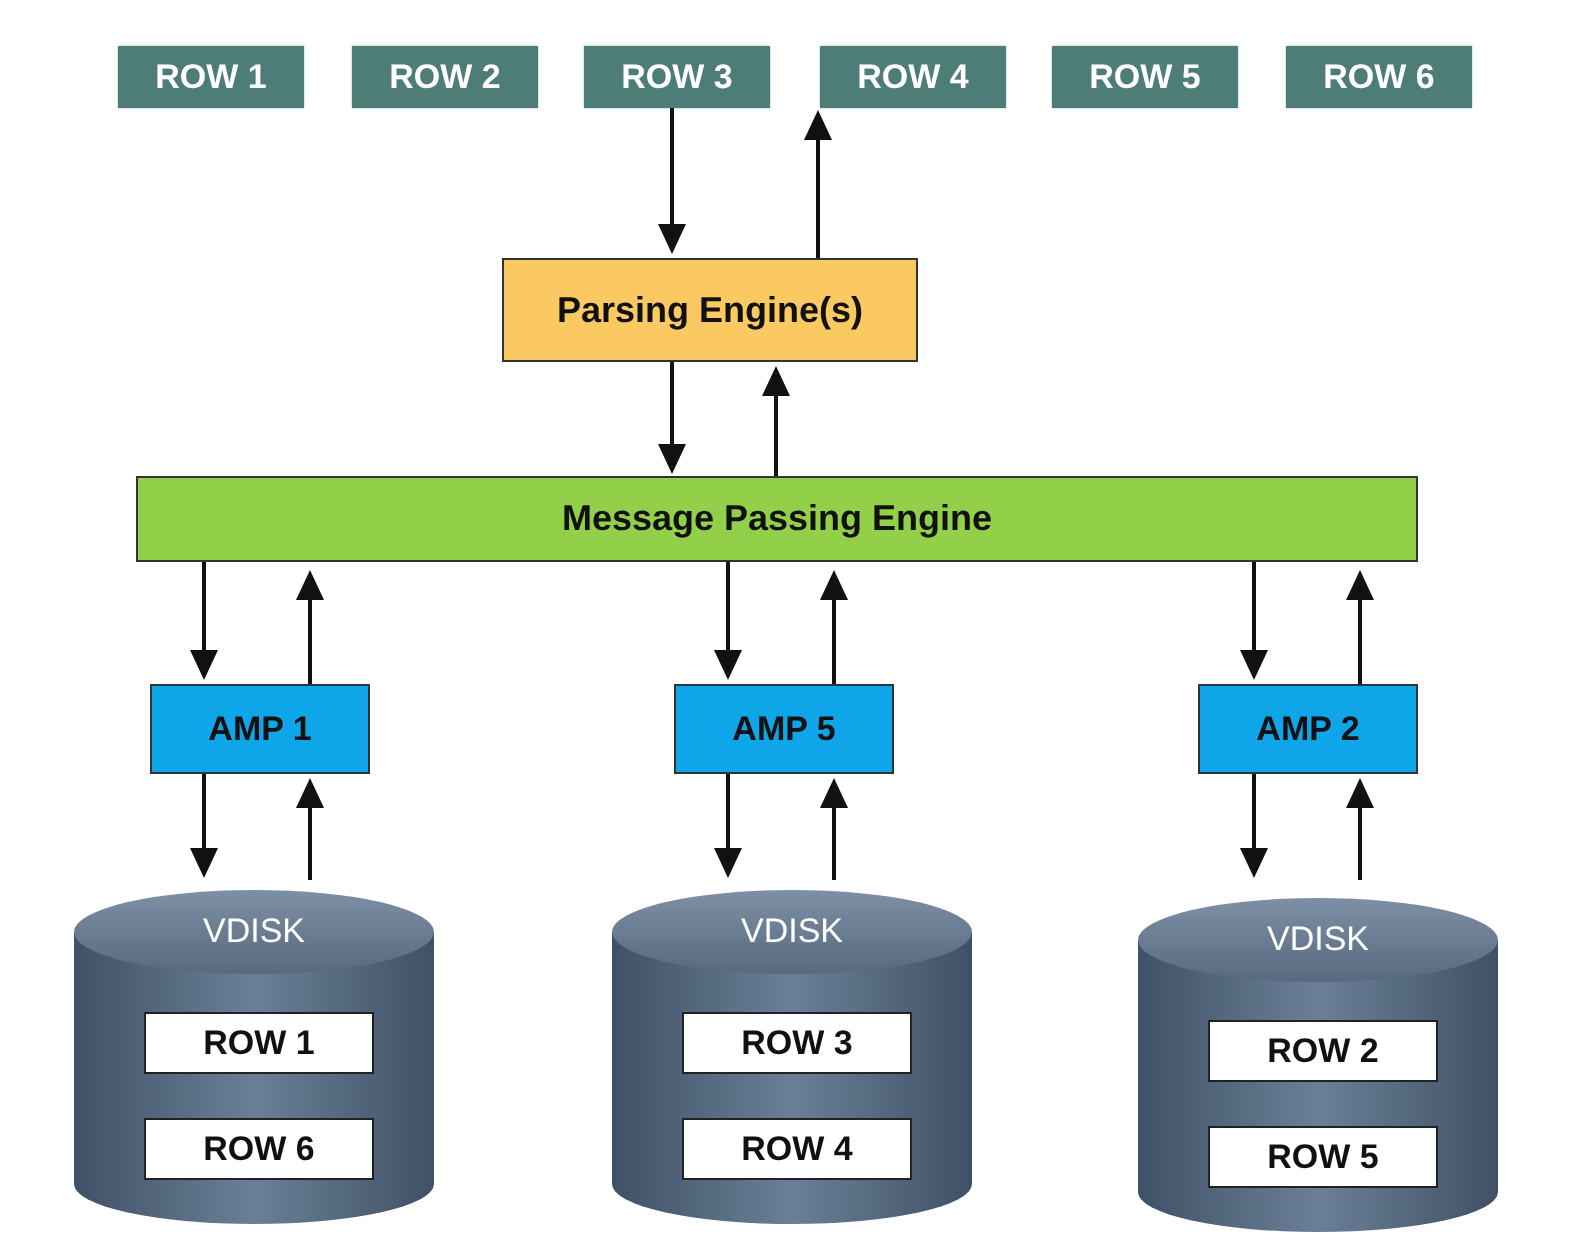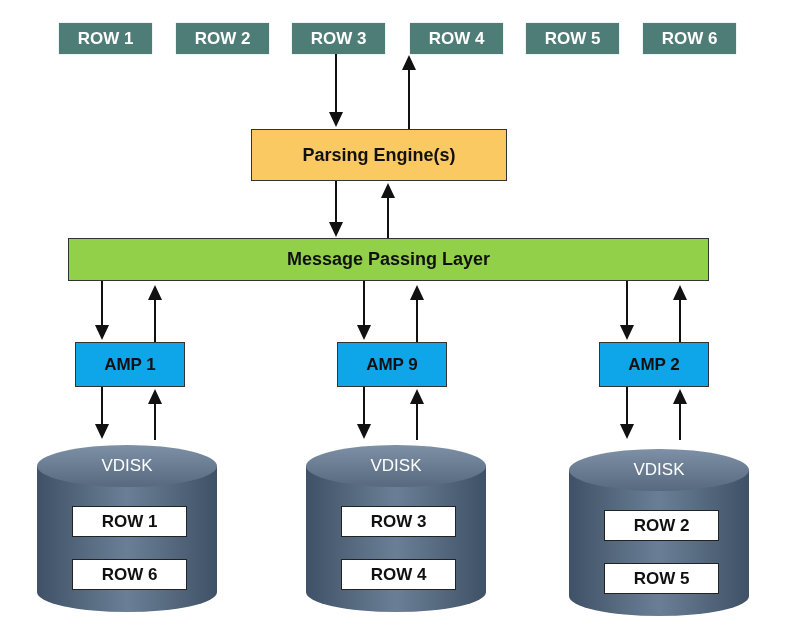--- a/index.html
+++ b/index.html
@@ -2,21 +2,21 @@
 <html><head>
 <meta charset="utf-8">
 <style>
   html, body { margin: 0; padding: 0; background: #ffffff; }
   body { width: 785px; height: 629px; position: relative; overflow: hidden;
          font-family: "Liberation Sans", sans-serif; }
   .row-tab { position: absolute; top: 23px; height: 31px; width: 93px;
              background: #4e7d78; color: #fff; font-weight: bold; font-size: 17px;
              display: flex; align-items: center; justify-content: center;
              box-shadow: 0 0 1px #9bb; }
-  .pe { position: absolute; left: 251px; top: 129px; width: 256px; height: 52px;
+  .pe { position: absolute; left: 251px; top: 129px; width: 208px; height: 52px;
         background: #fbc961; border: 1.5px solid #333; box-sizing: border-box;
         display: flex; align-items: center; justify-content: center;
         font-weight: bold; font-size: 18px; color: #111; }
   .mpl { position: absolute; left: 68px; top: 238px; width: 641px; height: 43px;
          background: #92d04a; border: 1.5px solid #333; box-sizing: border-box;
          display: flex; align-items: center; justify-content: center;
          font-weight: bold; font-size: 18px; color: #111; }
   .amp { position: absolute; top: 342px; width: 110px; height: 45px;
          background: #0ea5e9; border: 1.2px solid #333; box-sizing: border-box;
          display: flex; align-items: center; justify-content: center;
@@ -36,24 +36,24 @@
 
 <div class="row-tab" style="left:59px">ROW 1</div>
 <div class="row-tab" style="left:176px">ROW 2</div>
 <div class="row-tab" style="left:292px">ROW 3</div>
 <div class="row-tab" style="left:410px">ROW 4</div>
 <div class="row-tab" style="left:526px">ROW 5</div>
 <div class="row-tab" style="left:643px">ROW 6</div>
 
 <div class="pe">Parsing Engine(s)</div>
 
-<div class="mpl">Message Passing Layer</div>
+<div class="mpl">Message Passing Engine</div>
 
 <div class="amp" style="left:75px">AMP 1</div>
-<div class="amp" style="left:337px">AMP 9</div>
+<div class="amp" style="left:337px">AMP 5</div>
 <div class="amp" style="left:599px">AMP 2</div>
 
 <div class="vdisk" style="left:36px">
   <svg width="182" height="170">
     <defs>
       <linearGradient id="cyl" x1="0" x2="1" y1="0" y2="0">
         <stop offset="0" stop-color="#3f5166"></stop>
         <stop offset="0.5" stop-color="#6a7f96"></stop>
         <stop offset="1" stop-color="#3f5166"></stop>
       </linearGradient>

